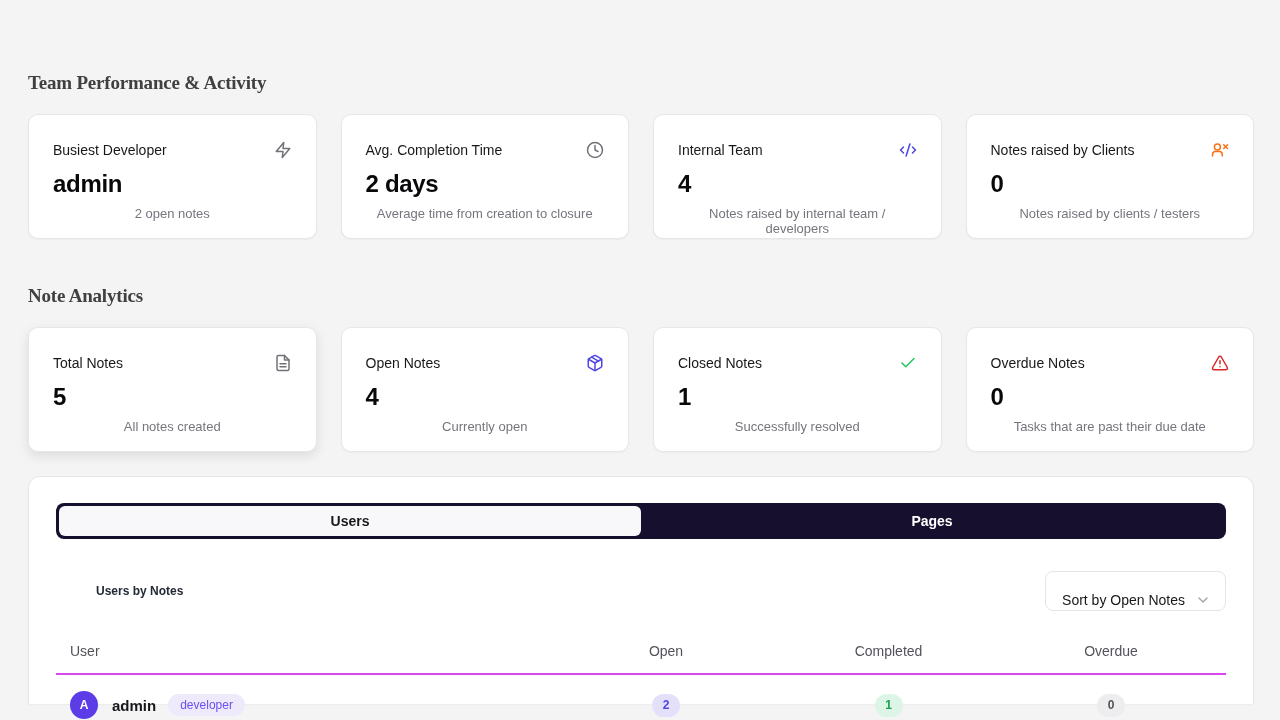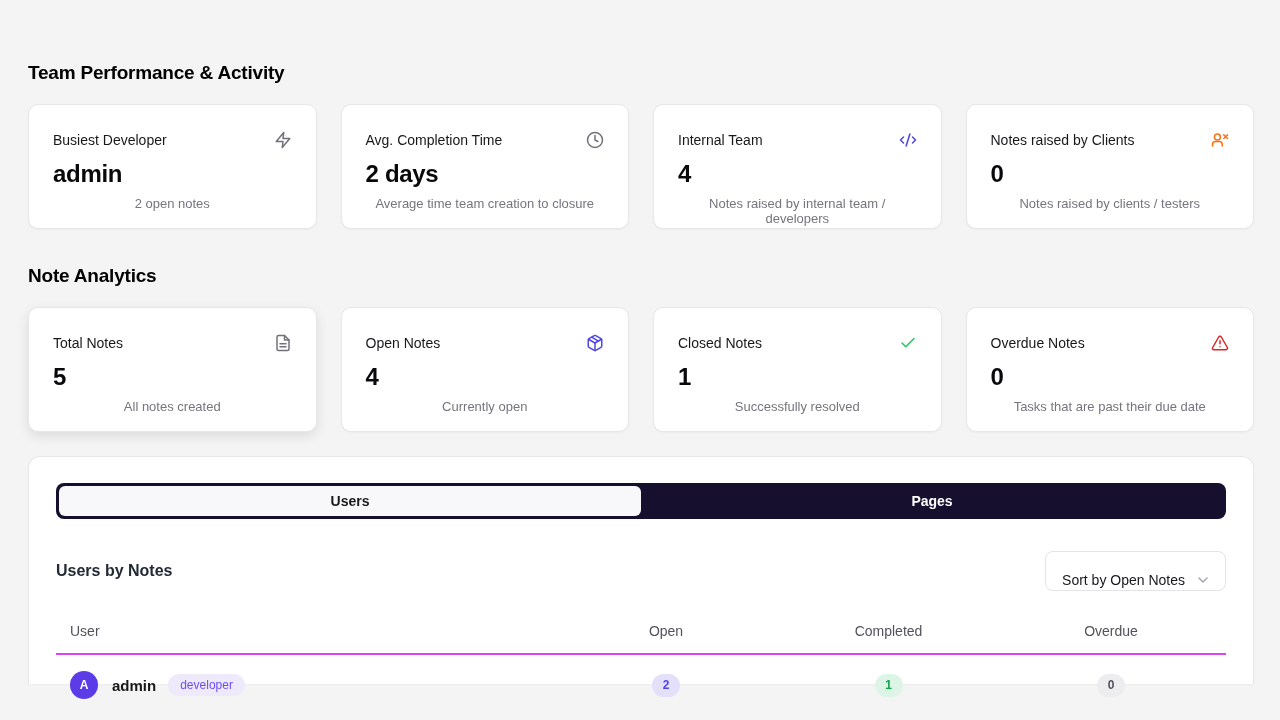--- a/index.html
+++ b/index.html
@@ -13,23 +13,24 @@
 
   h1.page-title {
     font-size: 24px;
     font-weight: 700;
     color: #232a35;
     letter-spacing: -0.2px;
   }
   h2.section-heading {
     font-size: 19px;
     font-weight: 700;
-    color: #000000;
+    color: #404040;
     letter-spacing: -0.2px;
-    margin-top: 36px;
+    margin-top: 46px;
+    font-family: Liberation Serif, serif;
   }
 
   .cards-row {
     display: grid;
     grid-template-columns: repeat(4, 1fr);
     gap: 24px;
     margin-top: 20px;
   }
   .stat-card {
     background: #ffffff;
@@ -110,23 +111,24 @@
     color: #18181b;
   }
 
   .panel-header {
     margin-top: 32px;
     display: flex;
     align-items: center;
     justify-content: space-between;
   }
   .panel-title {
-    font-size: 16px;
+    font-size: 12px;
     font-weight: 700;
     color: #232a35;
+    margin-left: 40px;
   }
   .sort-select {
     background: #ffffff;
     border: 1px solid #e4e4e7;
     border-radius: 8px;
     height: 40px;
     padding: 17px 14px 0 16px;
     display: flex;
     align-items: center;
     gap: 10px;
@@ -230,21 +232,21 @@
       <div class="card-top">
         <span class="card-label">Avg. Completion Time</span>
         <span class="card-icon icon-gray">
           <svg class="ic" width="18" height="18" viewBox="0 0 24 24" fill="none" stroke="currentColor" stroke-width="2" stroke-linecap="round" stroke-linejoin="round">
               <circle cx="12" cy="12" r="10"></circle>
               <polyline points="12 6 12 12 16 14"></polyline>
             </svg>
         </span>
       </div>
       <div class="card-value">2 days</div>
-      <div class="card-subtitle">Average time team creation to closure</div>
+      <div class="card-subtitle">Average time from creation to closure</div>
     </div>
 
     <div class="stat-card">
       <div class="card-top">
         <span class="card-label">Internal Team</span>
         <span class="card-icon icon-indigo">
           <svg class="ic" width="18" height="18" viewBox="0 0 24 24" fill="none" stroke="currentColor" stroke-width="2" stroke-linecap="round" stroke-linejoin="round">
               <path d="m18 16 4-4-4-4"></path>
               <path d="m6 8-4 4 4 4"></path>
               <path d="m14.5 4-5 16"></path>

